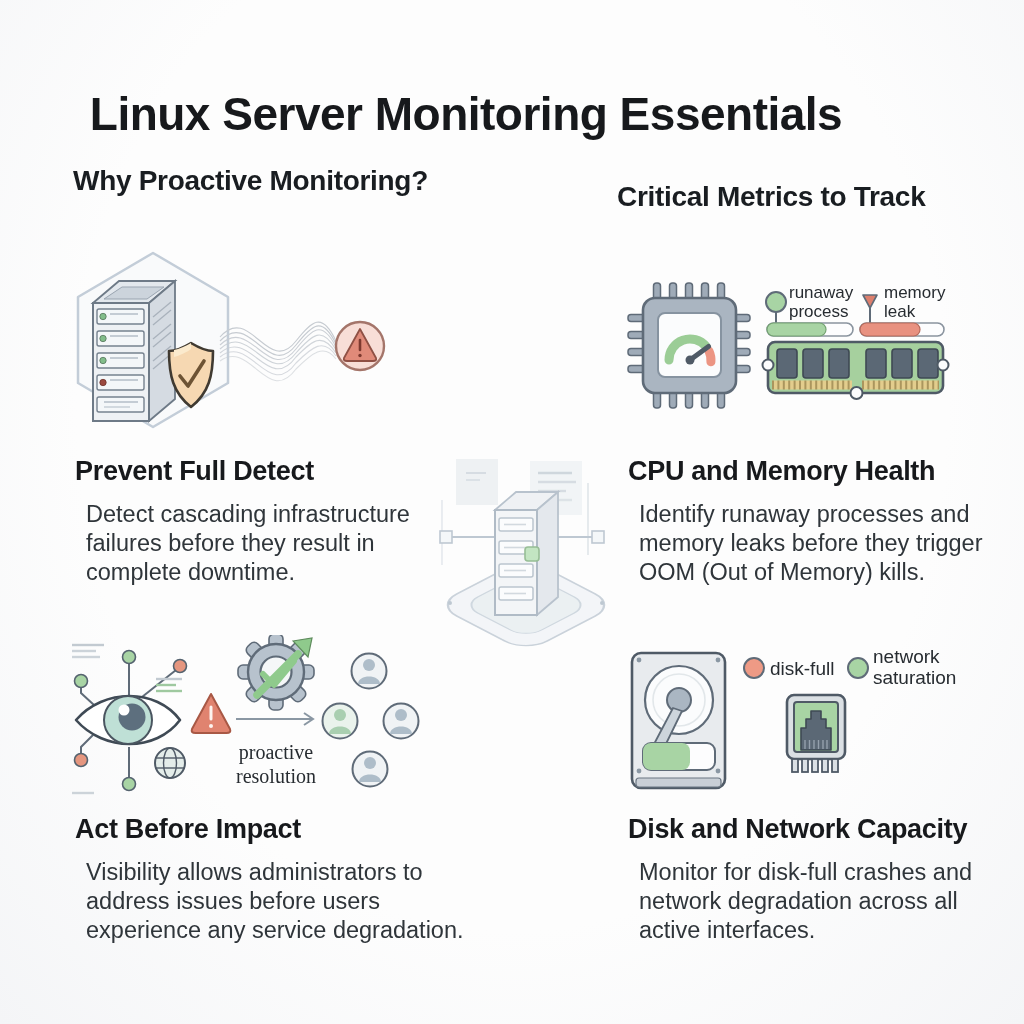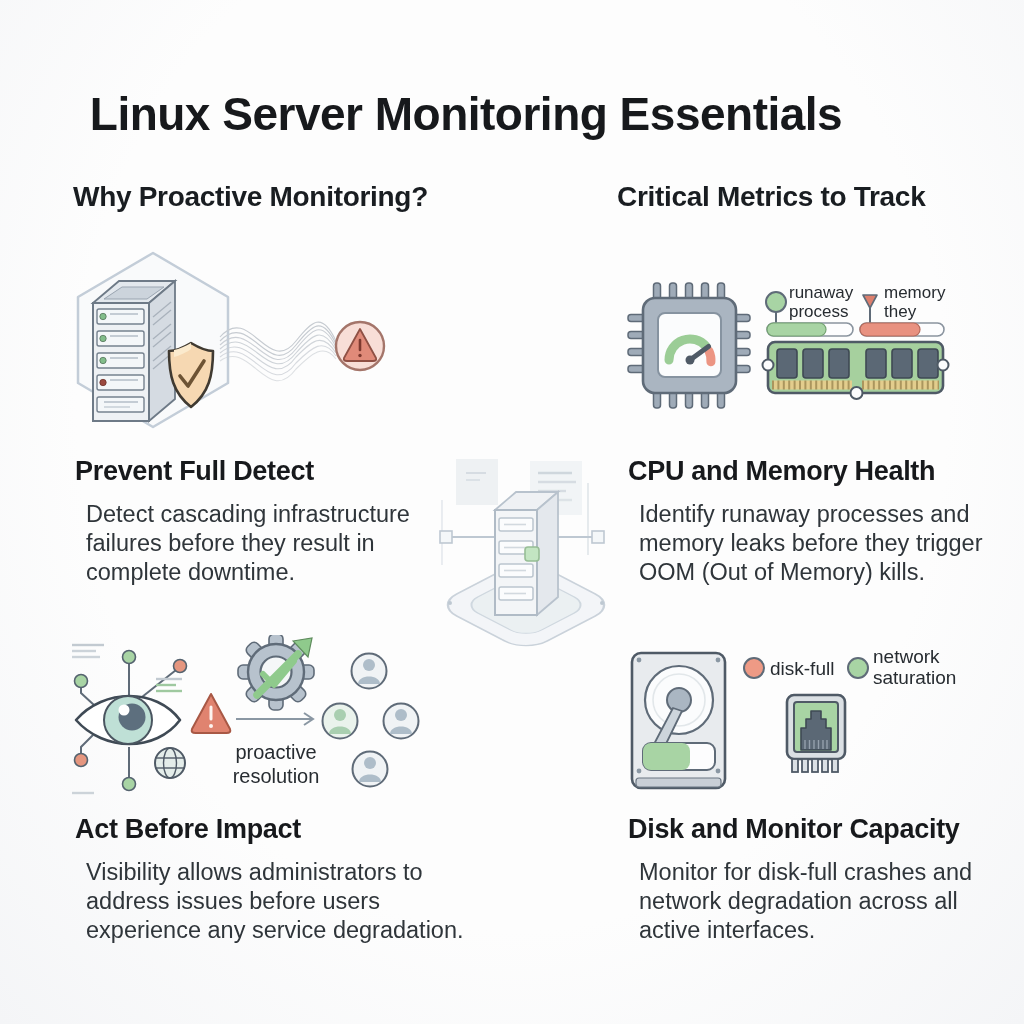--- a/index.html
+++ b/index.html
@@ -23,30 +23,30 @@
   .section h3{
     margin:0 0 13px 0;font-size:27px;font-weight:700;letter-spacing:-0.3px;color:#17191c;
   }
   .section p{
     margin:11px;font-size:23.5px;line-height:29px;color:#2f353a;white-space:pre-line;
   }
   .illus-label{
     font-size:17px;line-height:19px;color:#272c31;white-space:pre-line;
   }
   .illus-label.md{font-size:19px;line-height:21px;}
-  .illus-label.lg{font-size:20px;line-height:24px;text-align:center;}
+  .illus-label.lg{font-size:20px;line-height:24px;text-align:center;font-family:Liberation Serif, serif;}
   svg{display:block;}
 </style>
 </head>
 <body>
 
 <div class="canvas">
 
   <h1 class="abs page-title">Linux Server Monitoring Essentials</h1>
-  <div class="abs col-header" style="left:73px;top:181px;">Why Proactive Monitoring?</div>
+  <div class="abs col-header" style="left:73px;top:165px;">Why Proactive Monitoring?</div>
   <div class="abs col-header" style="left:617px;top:181px;text-align:center;">Critical Metrics to Track</div>
 
   <svg class="abs" style="left:60px;top:245px;" width="340" height="195" viewBox="0 0 340 195">
 
     <polygon points="93,8 168,52 168,138 93,182 18,138 18,52" fill="#f5f8fa" fill-opacity="0.55" stroke="#c3cdd8" stroke-width="2.5" stroke-linejoin="round"></polygon>
 
     <g>
       <polygon points="33,58 59,36 115,36 89,58" fill="#e3e8ed" stroke="#6e7a87" stroke-width="1.8"></polygon>
       <polygon points="44,54 62,42 104,42 87,54" fill="#ccd4dc" stroke="#9aa5b1" stroke-width="1"></polygon>
       <polygon points="89,58 115,36 115,154 89,176" fill="#d5dbe2" stroke="#6e7a87" stroke-width="1.8"></polygon>
@@ -345,21 +345,21 @@
         <rect x="197" y="119" width="6" height="13"></rect>
           <rect x="207" y="119" width="6" height="13"></rect>
         <rect x="217" y="119" width="6" height="13"></rect>
       </g>
     </g>
   </svg>
 
   <div class="abs illus-label" style="left:789px;top:283px;">runaway
 process</div>
   <div class="abs illus-label" style="left:884px;top:283px;">memory
-they</div>
+leak</div>
   <div class="abs illus-label lg" style="left:197px;top:740px;width:158px;">proactive
 resolution</div>
   <div class="abs illus-label md" style="left:770px;top:658px;">disk-full</div>
   <div class="abs illus-label md" style="left:873px;top:646px;">network
 saturation</div>
 
   <div class="abs section" style="left:75px;top:456px;width:400px;">
     <h3>Prevent Full Detect</h3>
     <p>Detect cascading infrastructure
 failures before they result in
@@ -371,19 +371,19 @@
 address issues before users
 experience any service degradation.</p>
   </div>
   <div class="abs section" style="left:628px;top:456px;width:390px;">
     <h3>CPU and Memory Health</h3>
     <p>Identify runaway processes and
 memory leaks before they trigger
 OOM (Out of Memory) kills.</p>
   </div>
   <div class="abs section" style="left:628px;top:814px;width:390px;">
-    <h3>Disk and Monitor Capacity</h3>
+    <h3>Disk and Network Capacity</h3>
     <p>Monitor for disk-full crashes and
 network degradation across all
 active interfaces.</p>
   </div>
 
 </div>
 
 </body></html>

